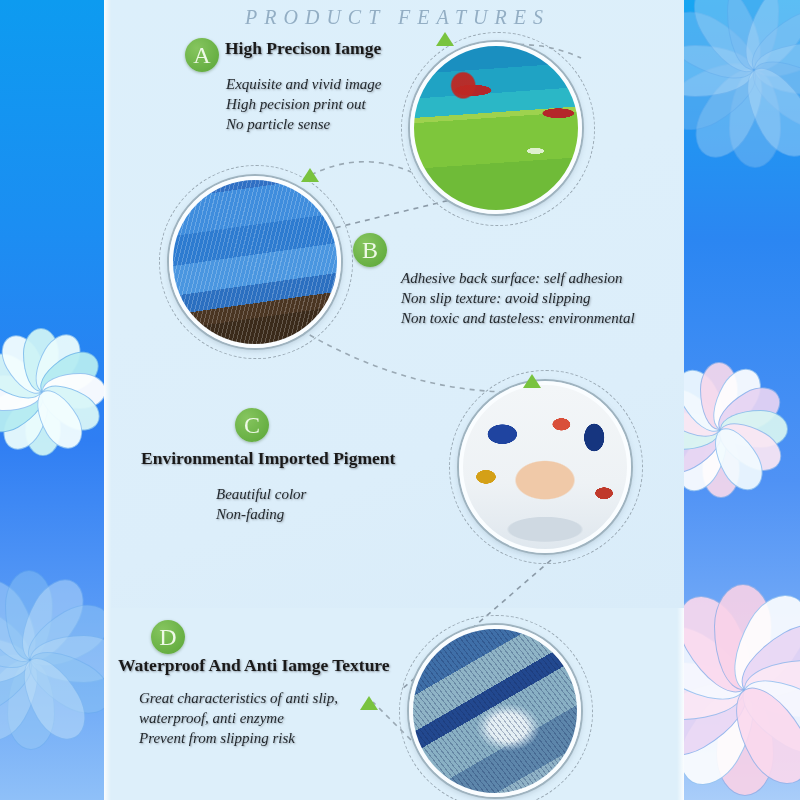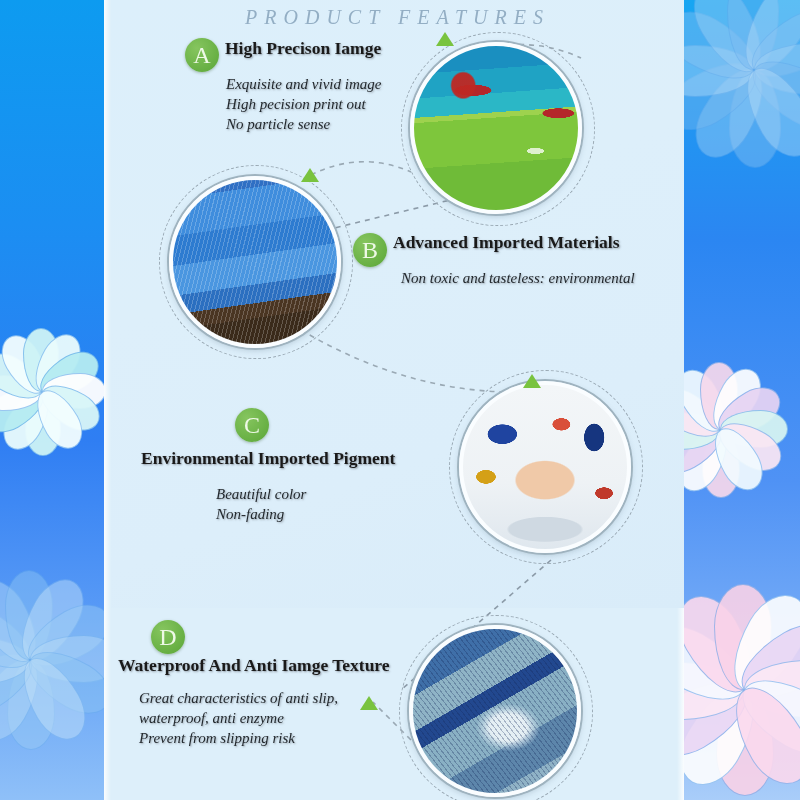--- a/index.html
+++ b/index.html
@@ -281,22 +281,23 @@
     </div>
     <div class="ring" style="left:290px;top:32px;width:192px;height:192px;"></div>
     <div class="photo" id="ph-a" style="left: 299px; top: 42px; width: 164px; height: 164px; background: radial-gradient(at 30% 24%, rgba(190, 40, 35, 0.95) 0px, rgba(190, 40, 35, 0.95) 7%, rgba(190, 40, 35, 0) 8%), radial-gradient(30px 9px at 36% 27%, rgb(180, 38, 42) 0px, rgb(180, 38, 42) 60%, rgba(180, 38, 42, 0) 62%), radial-gradient(26px 8px at 88% 41%, rgb(180, 38, 42) 0px, rgb(180, 38, 42) 60%, rgba(180, 38, 42, 0) 62%), radial-gradient(14px 5px at 74% 64%, rgba(255, 255, 255, 0.75) 0px, rgba(255, 255, 255, 0.75) 60%, rgba(255, 255, 255, 0) 62%), linear-gradient(176deg, rgb(26, 143, 192) 0px, rgb(26, 143, 192) 16%, rgb(31, 163, 196) 16%, rgb(31, 163, 196) 30%, rgb(43, 183, 198) 30%, rgb(43, 183, 198) 41%, rgb(158, 210, 78) 41%, rgb(158, 210, 78) 44%, rgb(126, 198, 60) 44%, rgb(126, 198, 60) 70%, rgb(111, 187, 56) 70%, rgb(111, 187, 56) 100%);"></div>
     <div class="arrow" style="left:325px;top:32px;"></div>
 
     <div class="ring" style="left:48px;top:165px;width:192px;height:192px;"></div>
     <div class="photo" id="ph-b" style="left: 58px; top: 176px; width: 164px; height: 164px; background: repeating-linear-gradient(104deg, rgba(255, 255, 255, 0.22) 0px, rgba(255, 255, 255, 0.22) 1px, rgba(255, 255, 255, 0) 1px, rgba(255, 255, 255, 0) 4px), linear-gradient(172deg, rgb(47, 111, 196) 0px, rgb(47, 111, 196) 10%, rgb(63, 141, 221) 10%, rgb(63, 141, 221) 30%, rgb(45, 123, 208) 30%, rgb(45, 123, 208) 46%, rgb(74, 150, 224) 46%, rgb(74, 150, 224) 62%, rgb(43, 111, 192) 62%, rgb(43, 111, 192) 72%, rgb(74, 53, 34) 72%, rgb(74, 53, 34) 80%, rgb(58, 42, 26) 80%, rgb(58, 42, 26) 100%);"></div>
     <div class="arrow" style="left:190px;top:168px;"></div>
 
     <div class="badge" style="left:242px;top:233px;">B</div>
-    <div class="head" style="left:282px;top:232px;">Advanced Imported Materials</div>
     <div class="body" style="left:290px;top:268px;">
+      <div>Adhesive back surface: self adhesion</div>
+      <div>Non slip texture: avoid slipping</div>
       <div>Non toxic and tasteless: environmental</div>
     </div>
 
     <div class="badge" style="left:124px;top:408px;">C</div>
     <div class="head" style="left:30px;top:448px;">Environmental Imported Pigment</div>
     <div class="body" style="left:105px;top:484px;">
       <div>Beautiful color</div>
       <div>Non-fading</div>
     </div>
     <div class="ring" style="left:338px;top:370px;width:192px;height:192px;"></div>

